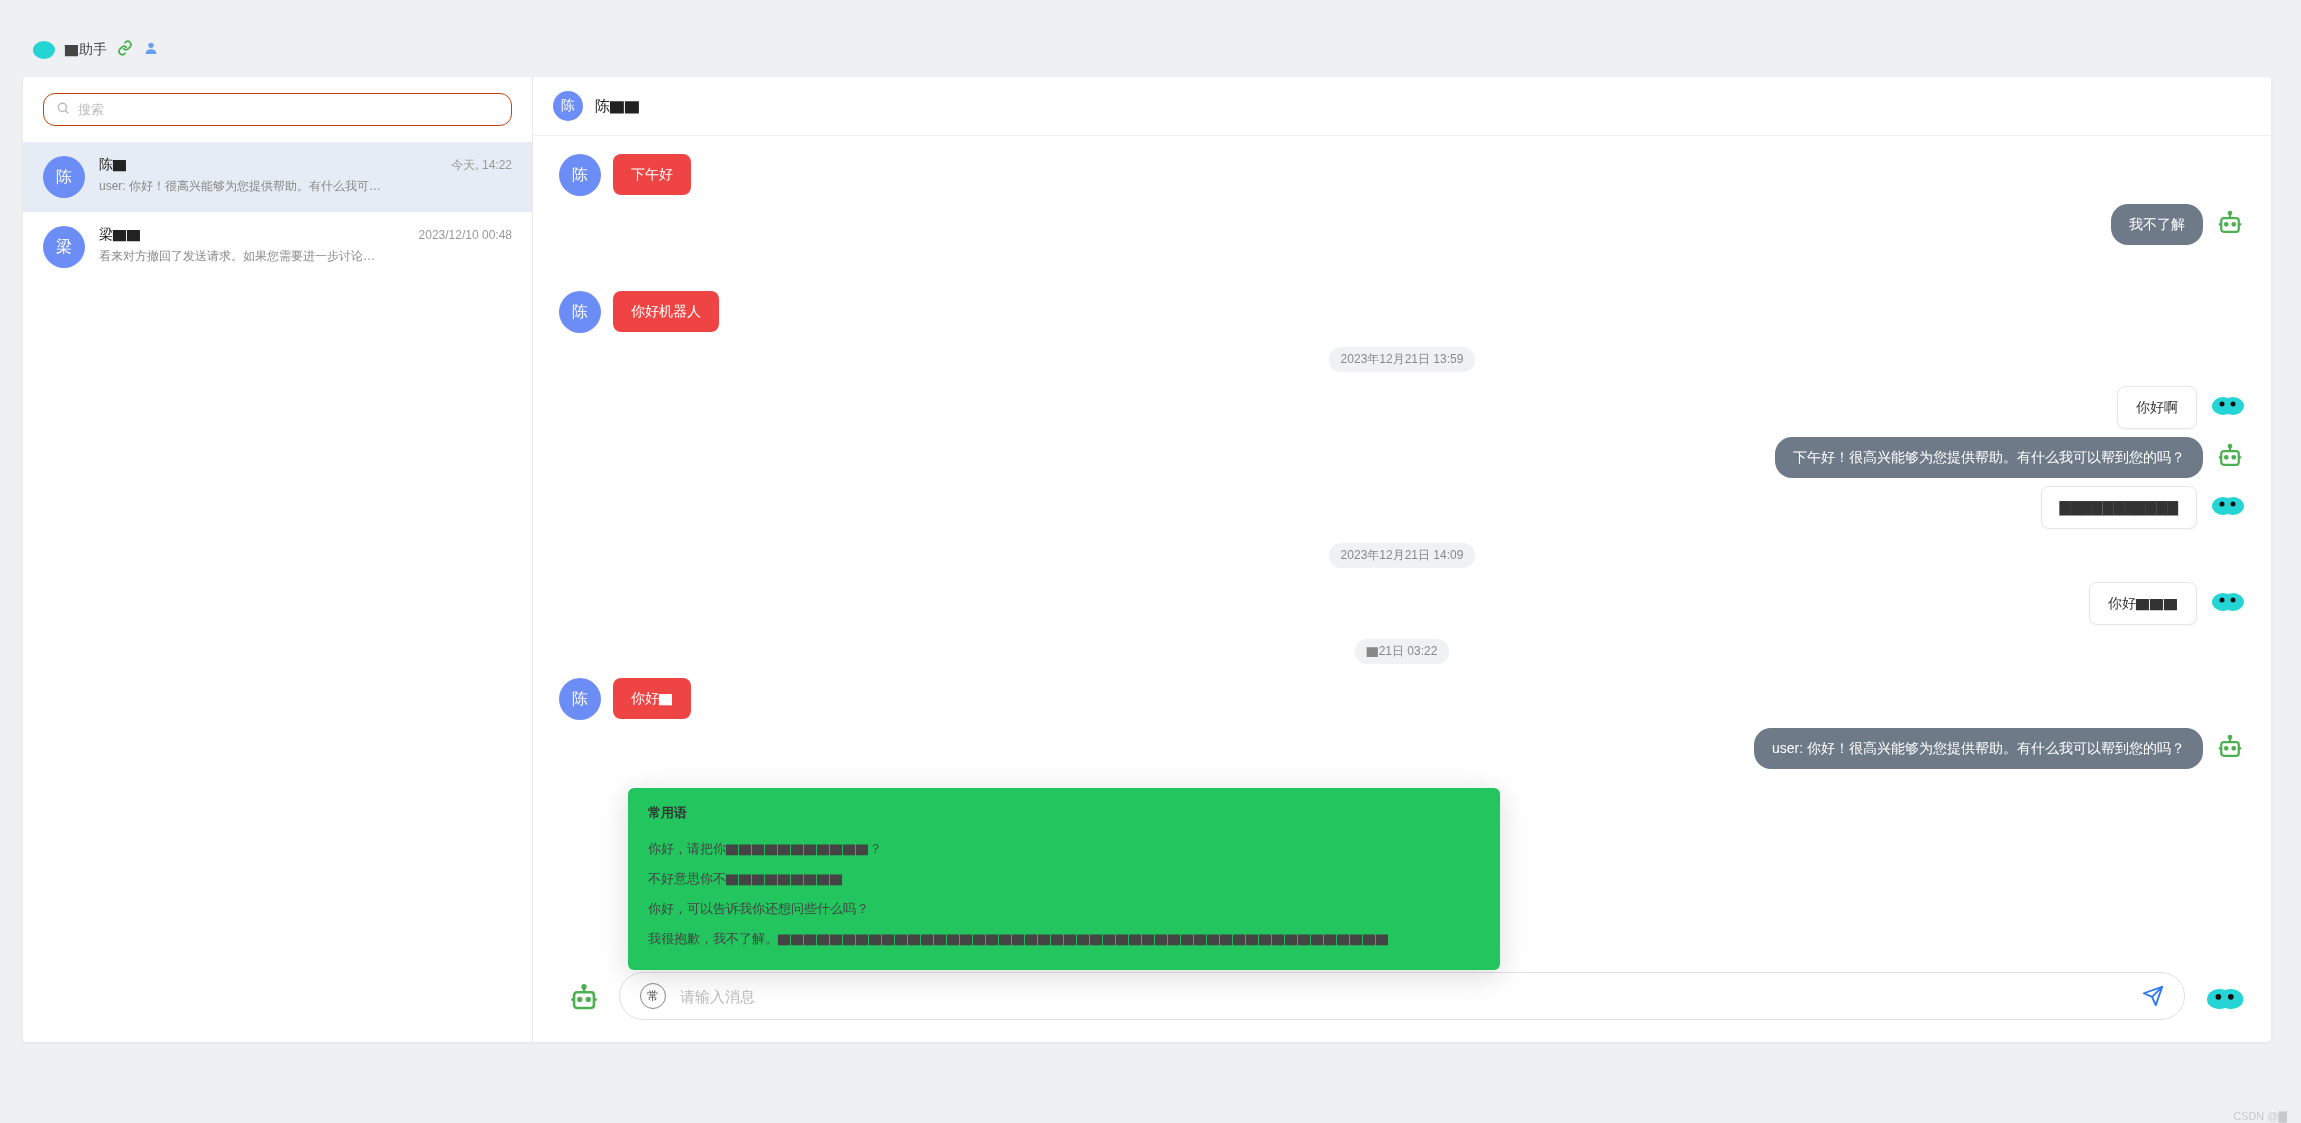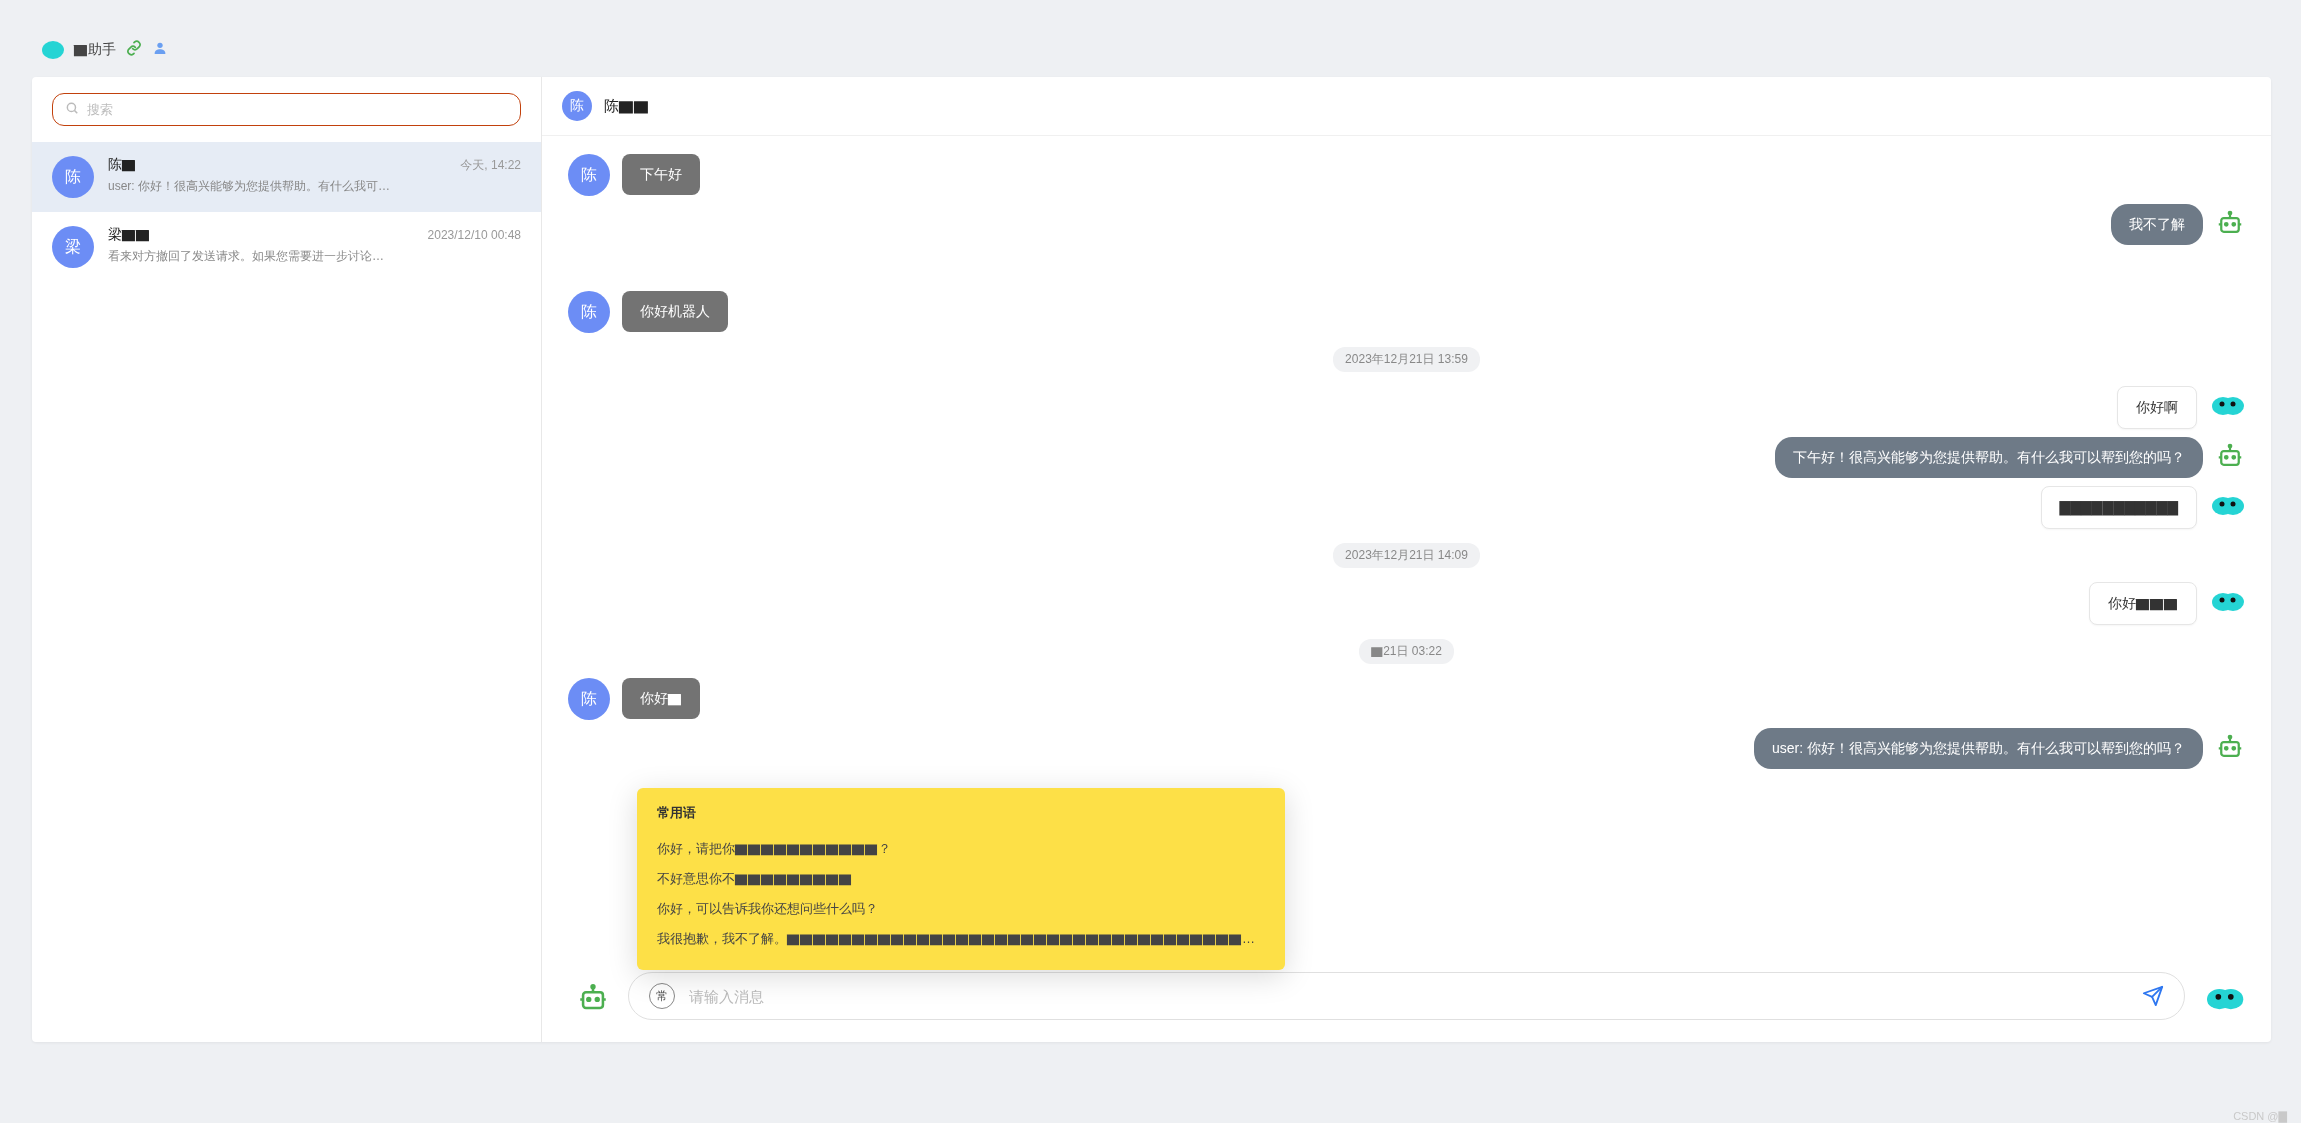--- a/index.html
+++ b/index.html
@@ -7,21 +7,21 @@
       font-family: -apple-system, BlinkMacSystemFont, "Segoe UI", "Microsoft YaHei", sans-serif;
       background: #eef0f3;
       font-size: 13px;
       color: #333;
       width: 2301px;
       height: 1123px;
       overflow: hidden;
       position: relative;
     }
     .page-wrap {
-      padding: 30px 30px 0 32px;
+      padding: 30px 30px 0 23px;
     }
     .header-bar {
       display: flex;
       align-items: center;
       gap: 10px;
       padding: 10px 10px 18px 10px;
     }
     .bot-blob {
       width: 22px; height: 18px;
       background: radial-gradient(circle at 35% 45%, #25d4d4 55%, transparent 56%),
@@ -119,21 +119,21 @@
     .msg-row.left { justify-content: flex-start; }
     .msg-row.right { justify-content: flex-end; }
     .msg-row .avatar-circle { width: 42px; height: 42px; font-size: 16px; }
     .bubble {
       max-width: 620px;
       padding: 10px 18px;
       border-radius: 8px;
       font-size: 14px;
       line-height: 1.5;
     }
-    .bubble-blue { background: #737373; color: #fff; }
+    .bubble-blue { background: #ef4444; color: #fff; }
     .bubble-gray { background: #6e7a87; color: #fff; border-radius: 17px; }
     .bubble-white { background: #fff; color: #333; border: 1px solid #e6e6e6; box-shadow: 0 1px 2px rgba(0,0,0,0.04); }
 
     .time-chip-row { display: flex; justify-content: center; margin: 14px 0; }
     .time-chip {
       background: #f0f1f3;
       color: #888;
       font-size: 12px;
       padding: 4px 12px;
       border-radius: 12px;
@@ -153,22 +153,22 @@
       margin-top: 4px;
     }
     .robot-avatar svg { width: 100%; height: 100%; }
     .robot-avatar.big { width: 34px; height: 34px; }
 
     
     .phrases-popup {
       position: absolute;
       left: 95px;
       bottom: 72px;
-      width: 648px;
-      background: #fde047;
+      width: 872px;
+      background: #22c55e;
       border-radius: 6px;
       box-shadow: 0 6px 30px rgba(0,0,0,0.15);
       padding: 16px 20px;
       z-index: 20;
     }
     .phrases-title { font-weight: 600; font-size: 13px; margin-bottom: 12px; }
     .phrase-item {
       font-size: 13px;
       color: #444;
       padding: 6px 0;

